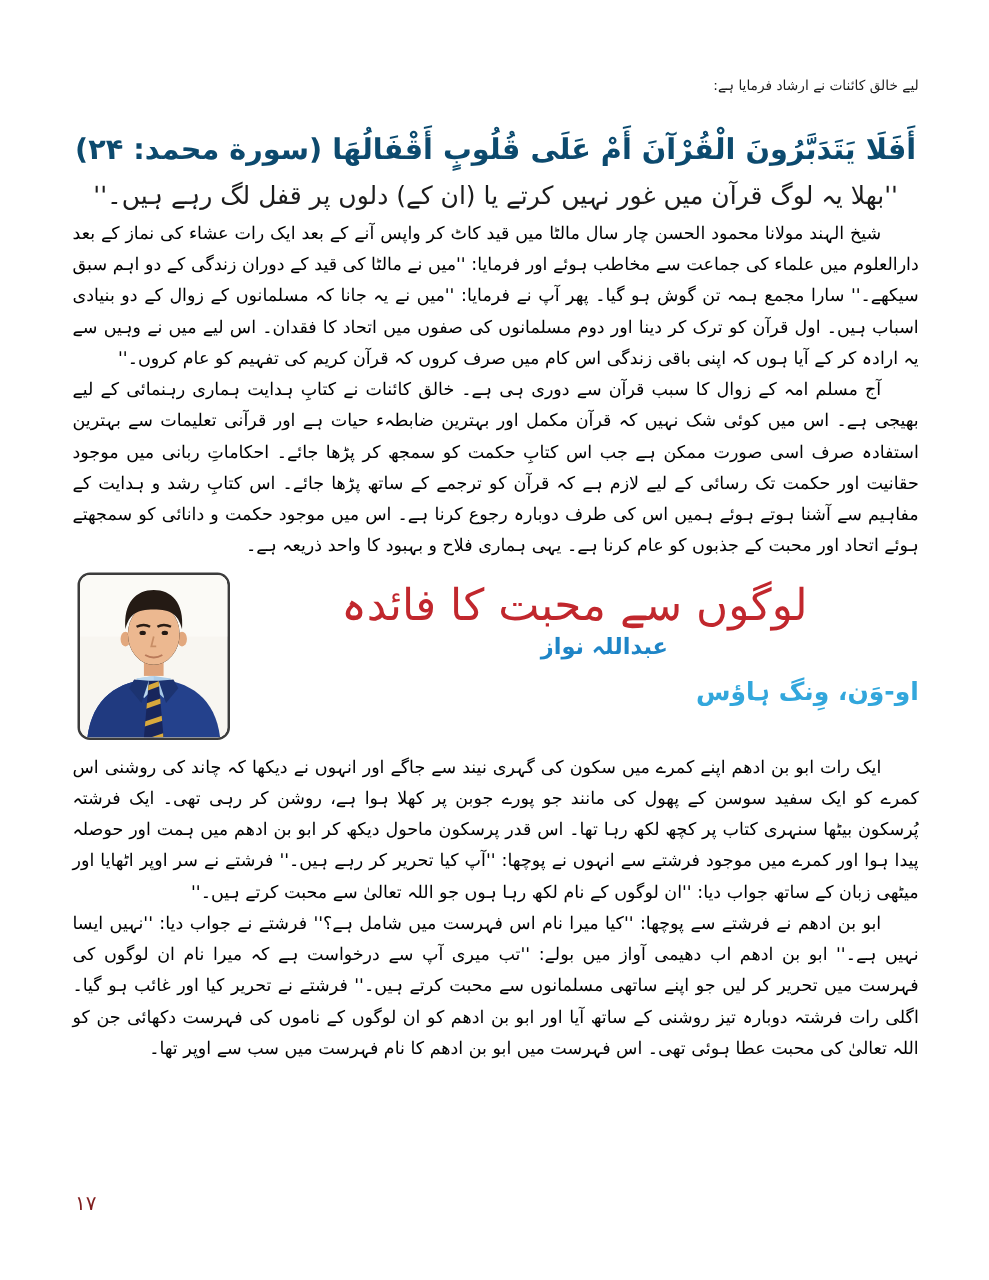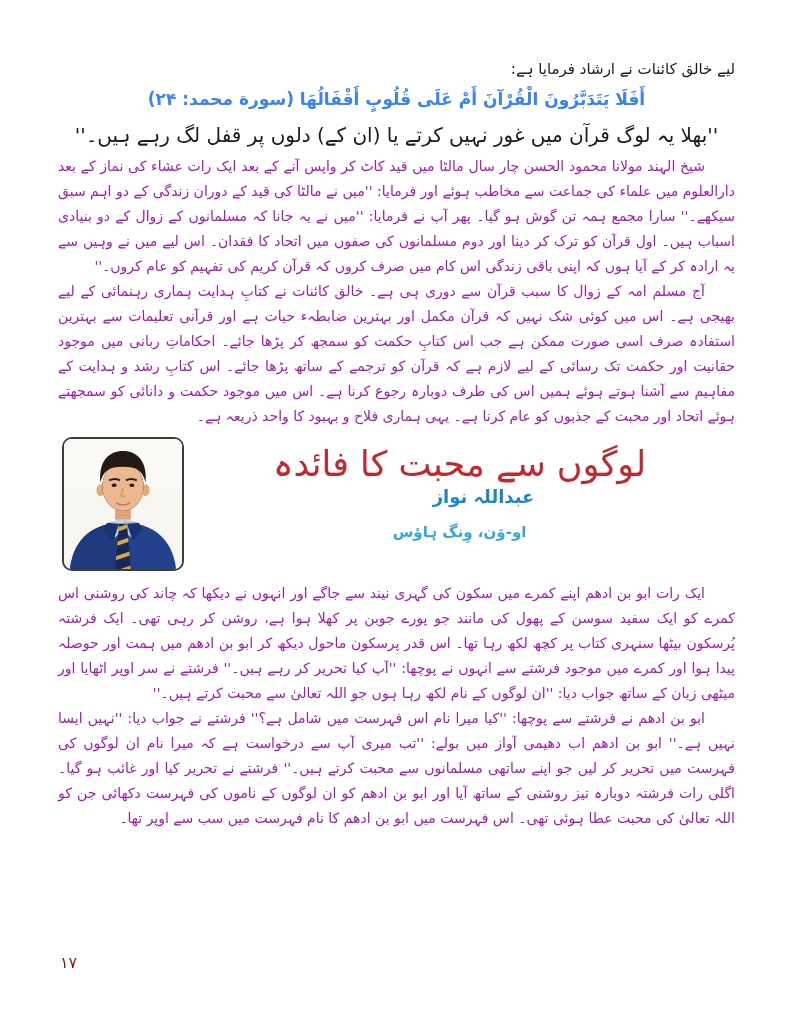--- a/index.html
+++ b/index.html
@@ -10,43 +10,43 @@
     margin:0 auto;
     background:#ffffff;
     font-family:"DejaVu Sans", sans-serif;
     color:#1c1c1c;
     direction:rtl;
     padding:56px 56px 0 58px;
     overflow:hidden;
   }
   .intro-line {
     text-align:right;
-    font-size:15px;
+    font-size:11px;
     line-height:26px;
-    margin-bottom:2px;
+    margin-bottom:23px;
   }
   .verse {
     text-align:center;
     font-weight:bold;
-    font-size:17px;
+    font-size:23px;
     line-height:30px;
-    color:#3b82f6;
+    color:#0c4a6e;
     margin-bottom:8px;
   }
   .translation {
     text-align:center;
     font-size:20px;
     line-height:26px;
     margin-bottom:6px;
   }
   .body-para {
     font-size:14px;
     line-height:25px;
     text-align:justify;
-    color:#a21caf;
+    color:#000000;
   }
   .indent { text-indent:30px; }
   .byline-row {
     display:flex;
     direction:ltr;
     align-items:flex-start;
     margin:8px 0 10px 0;
   }
   .photo-box {
     flex:none;
@@ -74,23 +74,24 @@
   .author-name {
     color:#1e85c7;
     font-size:18px;
     font-weight:bold;
     line-height:24px;
     margin-bottom:12px;
     padding-left:48px;
   }
   .affiliation {
     color:#33a7dc;
-    font-size:15px;
+    font-size:20px;
     font-weight:bold;
     line-height:22px;
+    text-align:right;
   }
   .page-number {
     position:absolute;
     left:60px; bottom:52px;
     font-size:16px;
     color:#7f1d1d;
   }
 </style>
 </head>
 <body>

